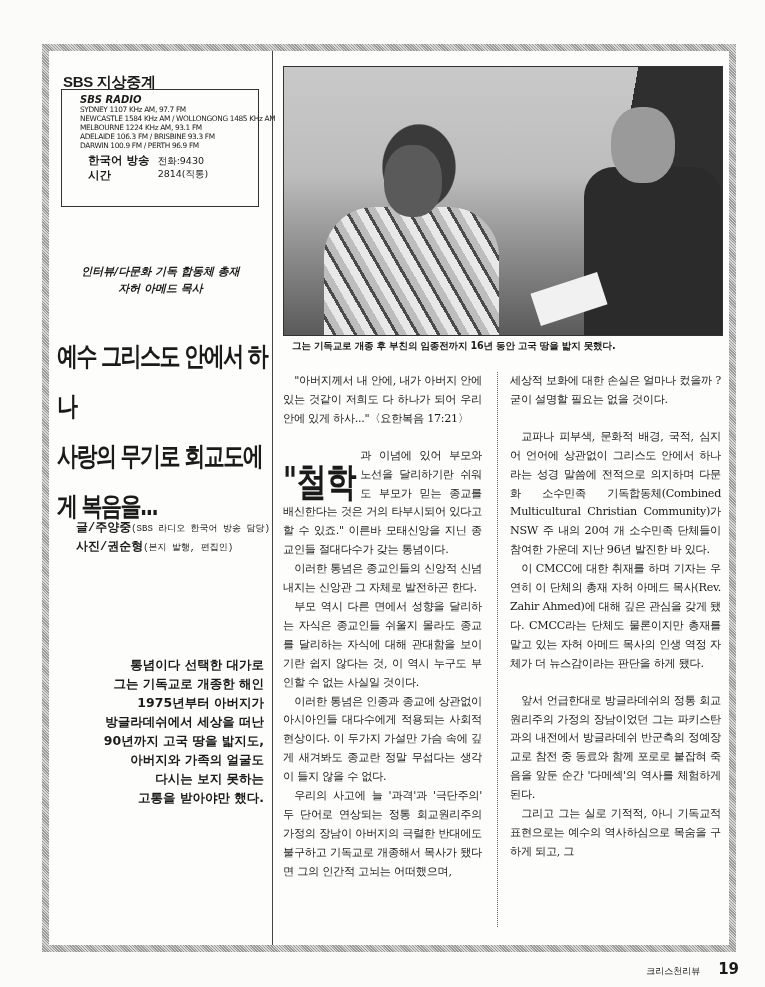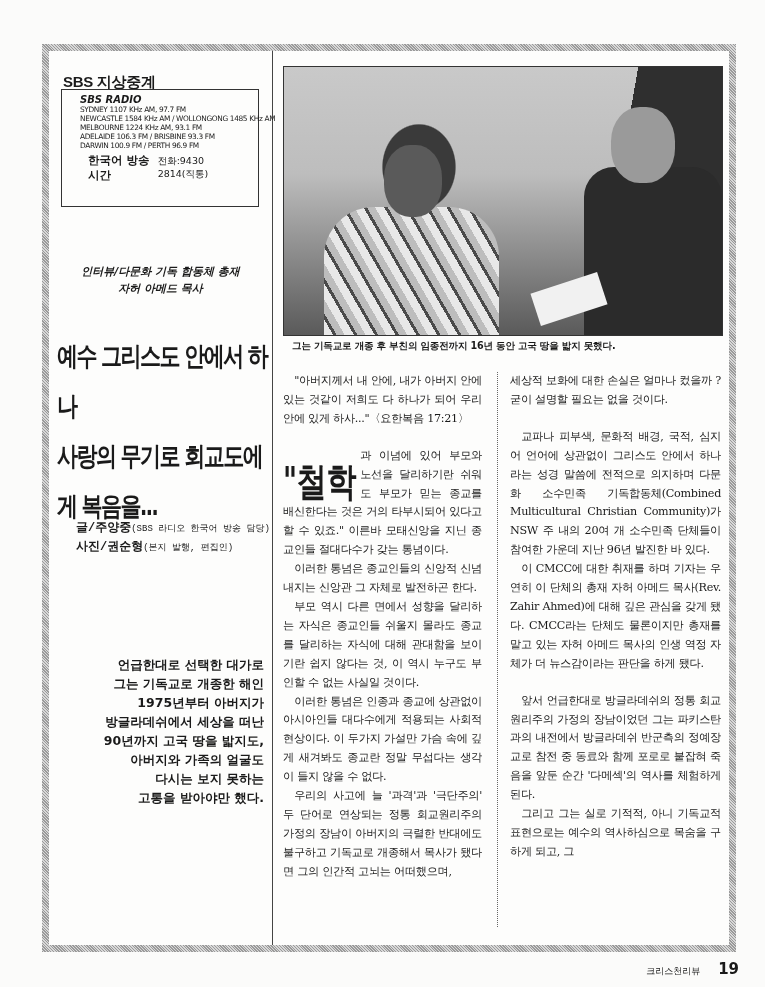--- a/index.html
+++ b/index.html
@@ -118,21 +118,21 @@
     <div>예수 그리스도 안에서 하나</div>
     <div>사랑의 무기로 회교도에게 복음을...</div>
   </div>
 
   <div class="byline">
     <div><b>글/주양중</b><small>(SBS 라디오 한국어 방송 담당)</small></div>
     <div><b>사진/권순형</b><small>(본지 발행, 편집인)</small></div>
   </div>
 
   <div class="pullquote">
-    <div>언급한대로 선택한 대가로</div>
+    <div>통념이다 선택한 대가로</div>
     <div>그는 기독교로 개종한 해인</div>
     <div>1975년부터 아버지가</div>
     <div>방글라데쉬에서 세상을 떠난</div>
     <div>90년까지 고국 땅을 밟지도,</div>
     <div>아버지와 가족의 얼굴도</div>
     <div>다시는 보지 못하는</div>
     <div>고통을 받아야만 했다.</div>
   </div>
 </div>
 

